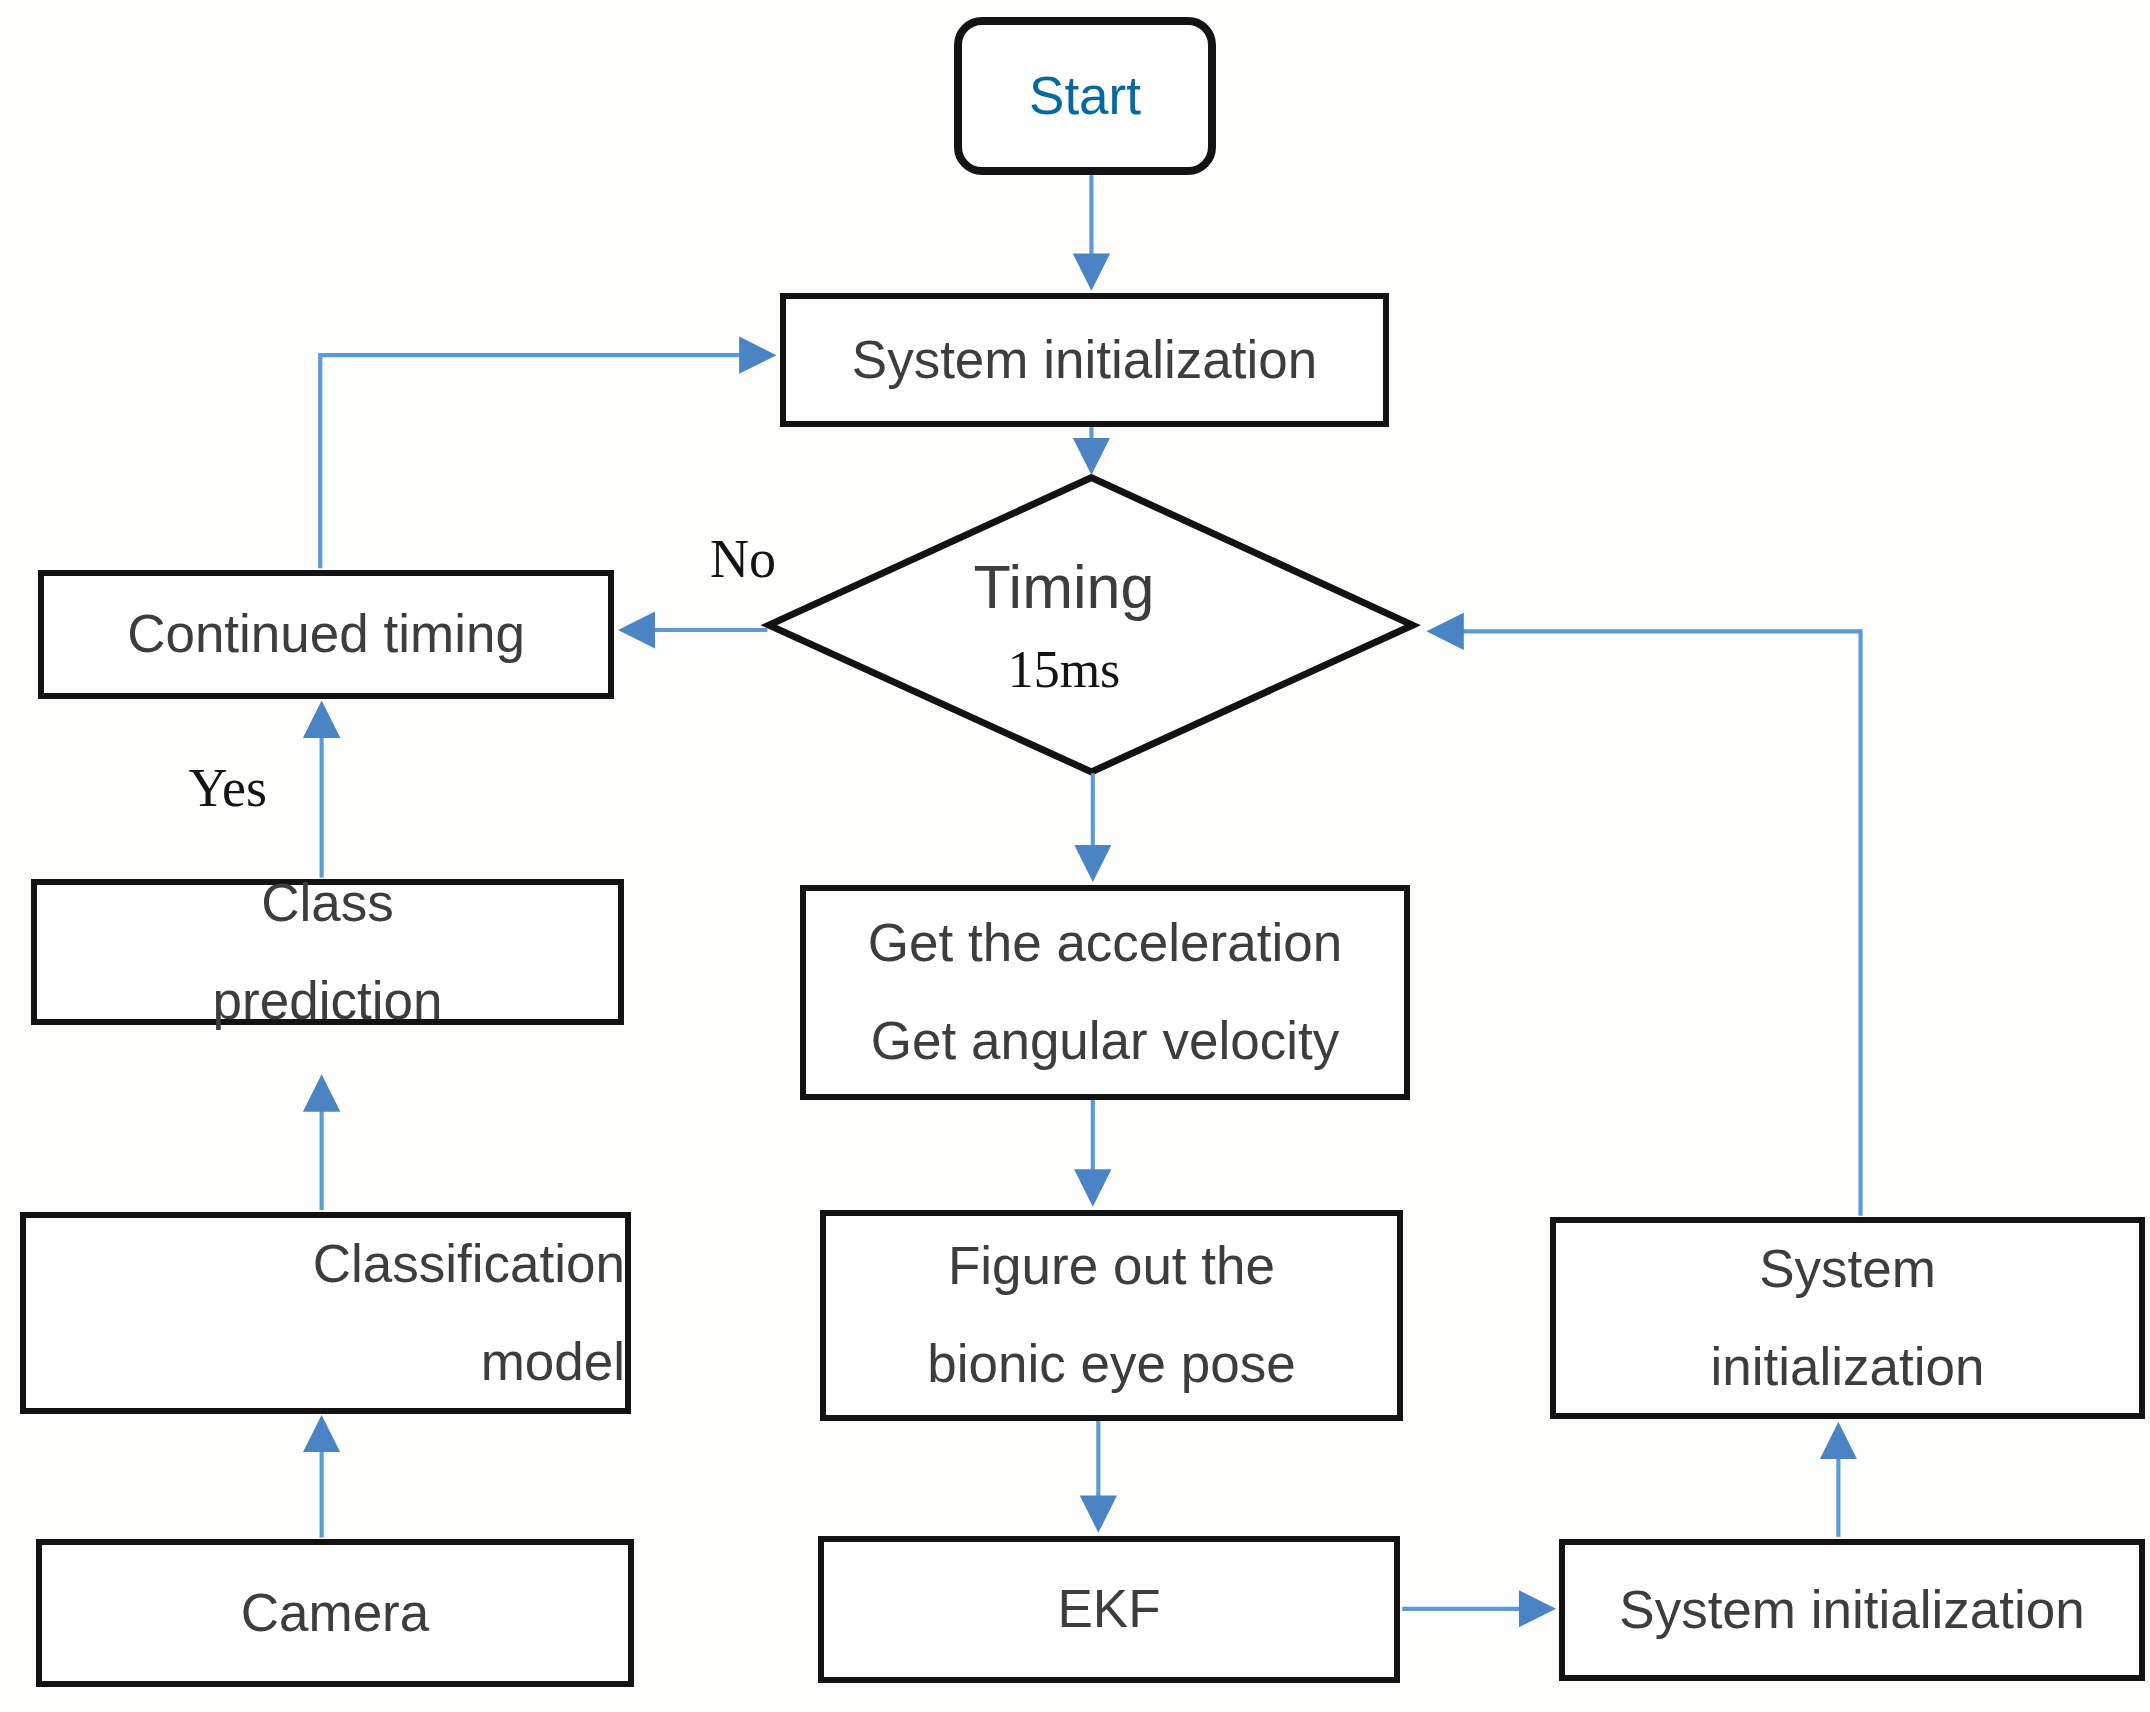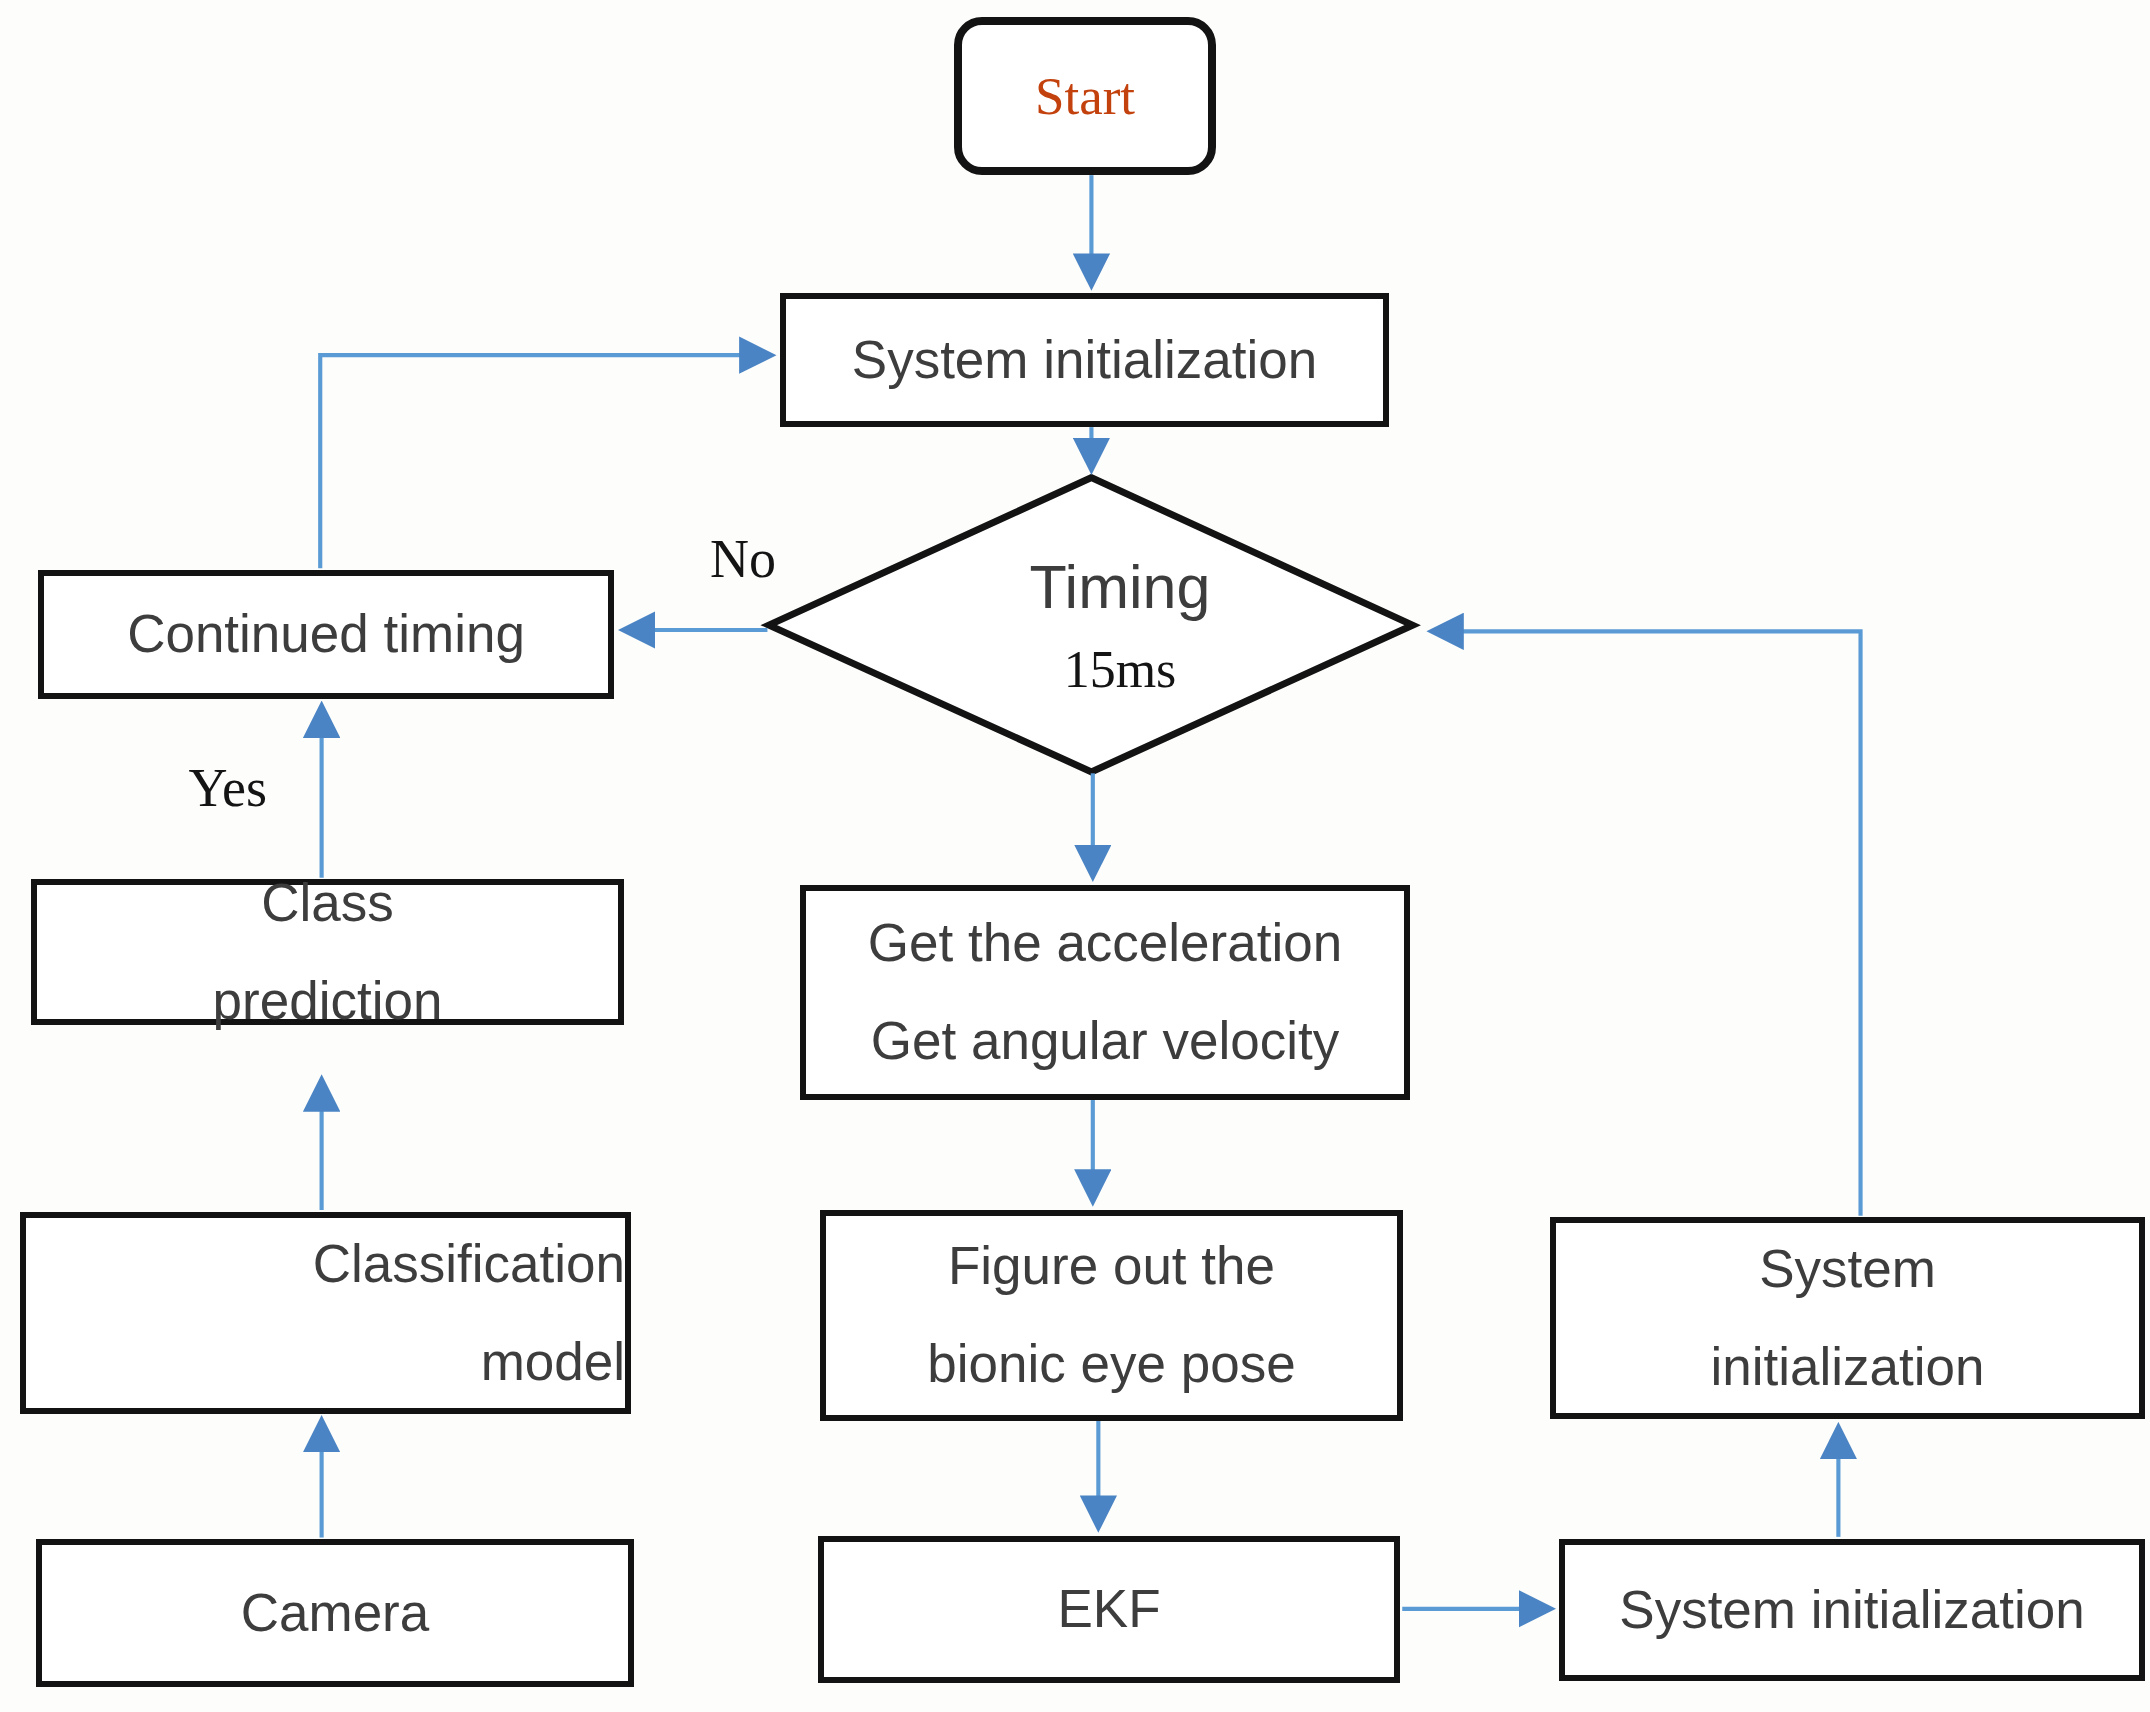--- a/index.html
+++ b/index.html
@@ -21,21 +21,21 @@
     font-size:53px;
     line-height:1.15;
     display:flex;
     flex-direction:column;
     align-items:center;
     justify-content:center;
     text-align:center;
   }
   .node .l{display:block;}
   .node .l + .l{margin-top:37px;}
-  .start{border-radius:28px;border-width:8.3px;color:#c2410c;font-family:Liberation Serif, serif;}
+  .start{border-radius:28px;border-width:8.3px;color:#0369a1;}
   .diamond-text{
     position:absolute;
     background:transparent;
     border:none;
     display:flex;flex-direction:column;align-items:center;justify-content:center;
     text-align:center;
   }
   .diamond-text .t1{font-size:61px;color:#3d3d3d;}
   .diamond-text .t2{font-size:52px;color:#141414;font-family:"Liberation Serif", serif;margin-top:18px;}
   .edge-label{
@@ -78,21 +78,21 @@
   </svg>
 
   <div class="node start" style="left:954px;top:17.3px;width:262px;height:158px;">
     <span class="l">Start</span>
   </div>
 
   <div class="node" style="left:780px;top:293px;width:609px;height:134px;">
     <span class="l">System initialization</span>
   </div>
 
-  <div class="diamond-text" style="left:798px;top:485px;width:644px;height:280px;">
+  <div class="diamond-text" style="left:742px;top:485px;width:644px;height:280px;">
     <span class="t1">Timing</span>
     <span class="t2">15ms</span>
   </div>
 
   <div class="node" style="left:38px;top:570px;width:576px;height:129px;">
     <span class="l">Continued timing</span>
   </div>
 
   <div class="node" style="left:31px;top:879px;width:593px;height:146px;">
     <span class="l">Class</span>

